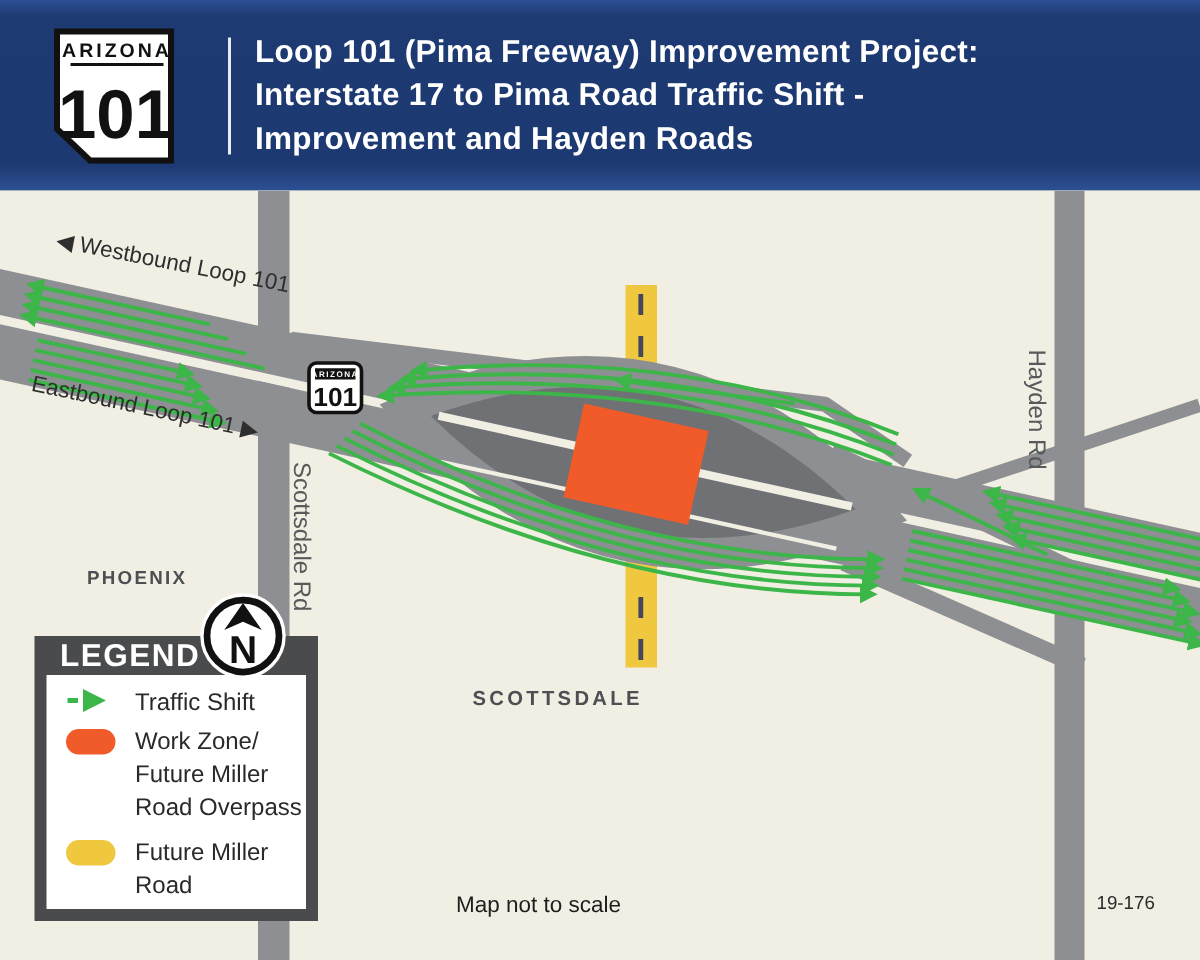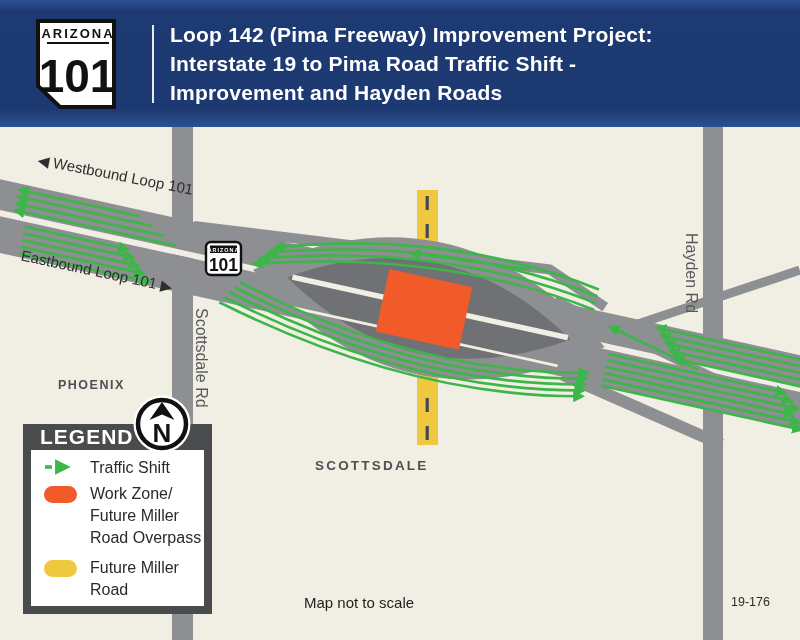--- a/index.html
+++ b/index.html
@@ -29,22 +29,22 @@
     <div class="shield-wrap">
       <svg width="82" height="92" viewBox="0 0 82 92">
         <path d="M3,3 H79 V89 H25 L3,68 Z" fill="#ffffff" stroke="#111111" stroke-width="4"></path>
         <text x="43" y="20" text-anchor="middle" font-size="13" font-weight="bold" letter-spacing="2" fill="#111">ARIZONA</text>
         <line x1="12" y1="25" x2="74" y2="25" stroke="#111" stroke-width="2"></line>
         <text x="42" y="74" text-anchor="middle" font-size="46" font-weight="bold" fill="#111">101</text>
       </svg>
     </div>
     <div class="divider"></div>
     <div class="title">
-      <div>Loop 142 (Pima Freeway) Improvement Project:</div>
-      <div>Interstate 19 to Pima Road Traffic Shift -</div>
+      <div>Loop 101 (Pima Freeway) Improvement Project:</div>
+      <div>Interstate 17 to Pima Road Traffic Shift -</div>
       <div>Improvement and Hayden Roads</div>
     </div>
   </div>
 
   <svg class="mapsvg" width="800" height="513" viewBox="0 127 800 513">
     <defs>
       <marker id="ah" viewBox="0 0 10 10" refX="7" refY="5" markerWidth="4.6" markerHeight="4.6" orient="auto">
         <path d="M0,0 L10,5 L0,10 Z" fill="#3CB649"></path>
       </marker>
     </defs>

